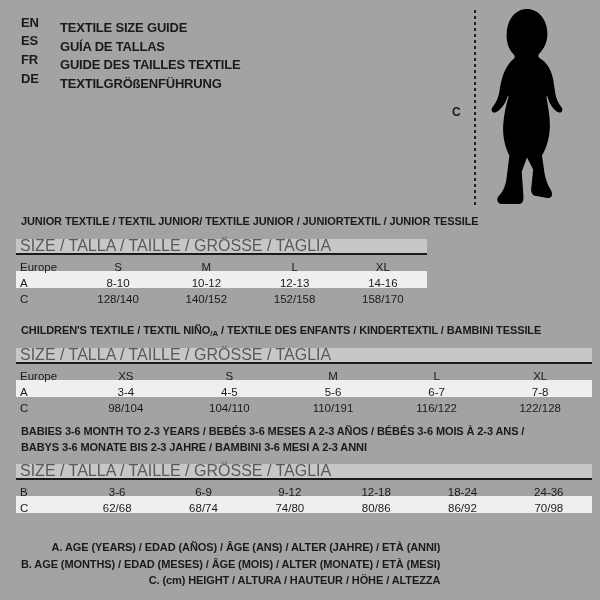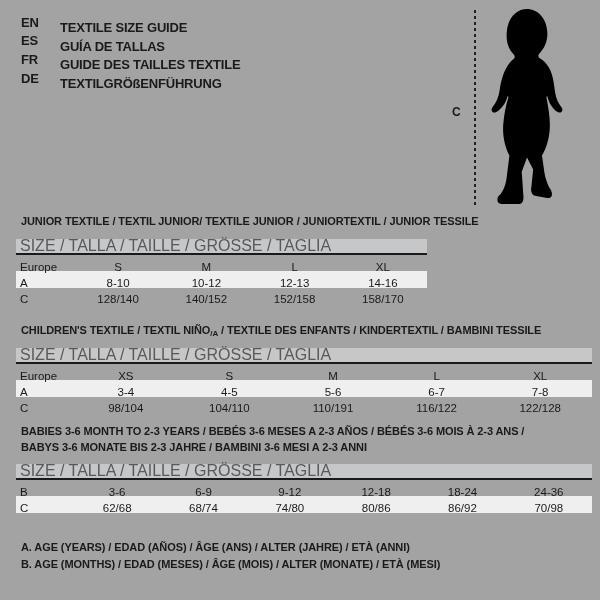--- a/index.html
+++ b/index.html
@@ -38,21 +38,21 @@
               color:var(--bar-text,#58595b); border-bottom:2px solid var(--text,#1a1a1a);
               padding-left:4px; font-size:16px; }
   .trow { display:flex; height:16.4px; align-items:center; }
   .trow.band { background:var(--band-bg,#efeff0); }
   .cell { flex:1; text-align:center;margin-top:7px; }
   .cell.label { flex:0 0 54px; text-align:left; padding-left:4px; }
 
   
   .legend { position:absolute; left:21px; top:539px; font-weight:bold;
             font-size:11px; line-height:16.5px; letter-spacing:-0.1px; }
-  .legend div { white-space:nowrap; }
+  .legend div { white-space:nowrap;text-align:right; }
 </style>
 </head>
 <body>
 
 <div class="page">
 
   <div class="lang-block">
     <div class="lang-row">
       <span class="lang-code">EN</span>
       <span class="lang-text">TEXTILE SIZE GUIDE</span>
@@ -162,15 +162,16 @@
       <span class="cell">74/80</span>
       <span class="cell">80/86</span>
       <span class="cell">86/92</span>
       <span class="cell">70/98</span>
     </div>
   </div>
 
   <div class="legend">
     <div>A. AGE (YEARS) / EDAD (AÑOS) / ÂGE (ANS) / ALTER (JAHRE) / ETÀ (ANNI)</div>
     <div>B. AGE (MONTHS) / EDAD (MESES) / ÂGE (MOIS) / ALTER (MONATE) / ETÀ (MESI)</div>
+    <div>C. (cm) HEIGHT / ALTURA / HAUTEUR / HÖHE / ALTEZZA</div>
   </div>
 
 </div>
 
 </body></html>

